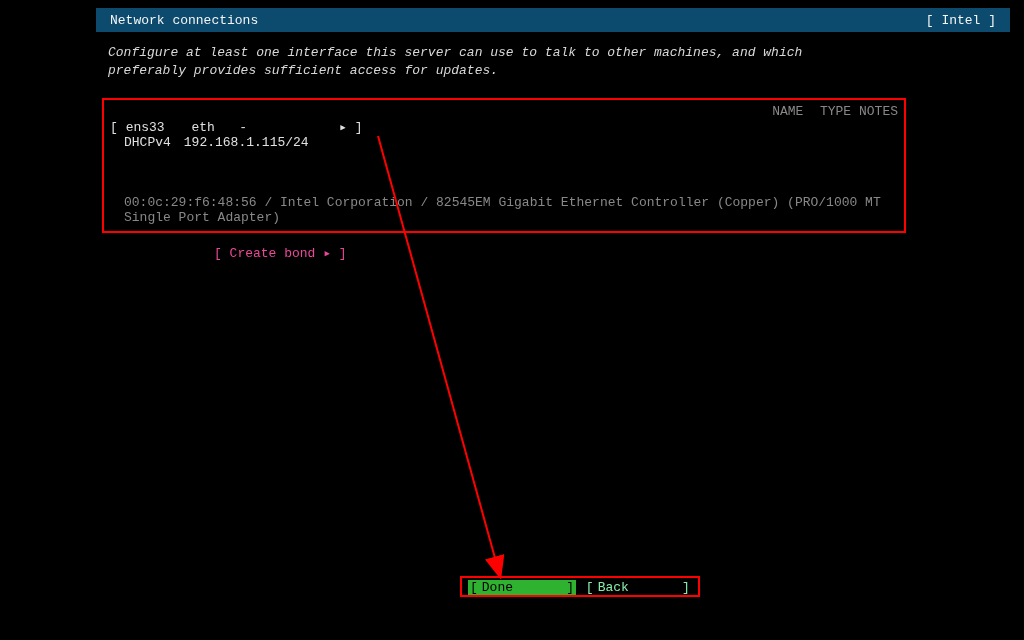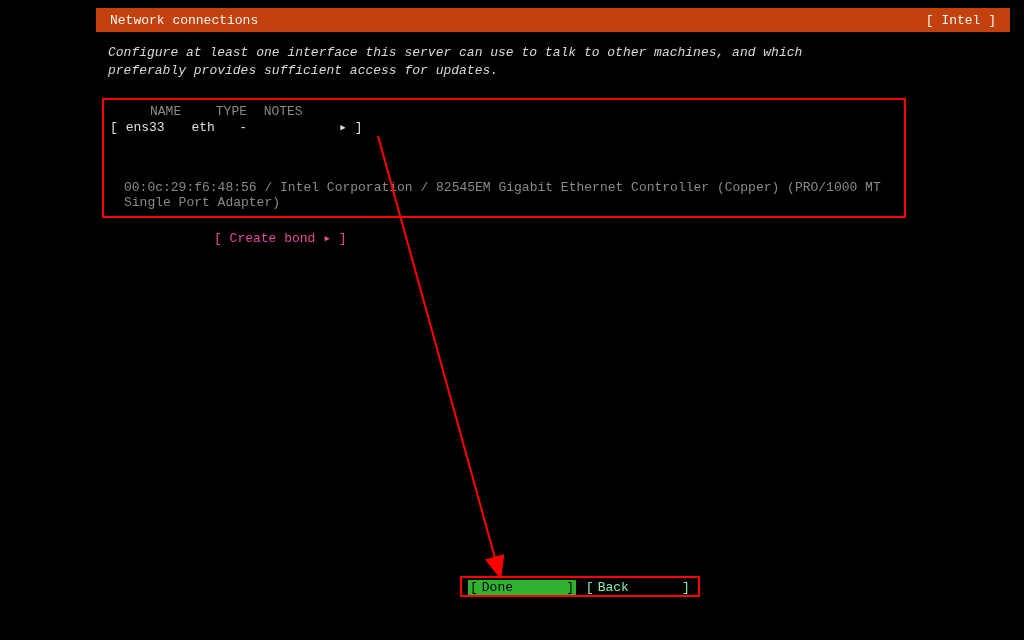--- a/index.html
+++ b/index.html
@@ -11,21 +11,21 @@
       background: #000;
       font-family: 'Courier New', monospace;
       font-size: 13px;
       color: #e0e0e0;
       width: 1024px;
       height: 640px;
       overflow: hidden;
       position: relative;
     }
     .header-bar {
-      background: #c2410c;
+      background: #0c4a6e;
       height: 24px;
       display: flex;
       justify-content: space-between;
       align-items: center;
       padding: 0 6px;
       margin-left: 96px;
       margin-right: 14px;
       margin-top: 8px;
     }
     .header-title {
@@ -48,20 +48,21 @@
     }
     .highlight-box {
       border: 2px solid #ff0000;
       padding: 4px 6px 6px 6px;
       margin-left: -6px;
       width: 804px;
     }
     .table-header {
       color: #888;
       margin-left: 40px;
+      text-align: right;
     }
     .col-name { display: inline-block; width: 58px; }
     .col-type { display: inline-block; width: 40px; }
     .col-notes { display: inline-block; }
     .iface-row {
       color: #e0e0e0;
     }
     .iface-open { color: #e0e0e0; }
     .iface-name { display: inline-block; width: 58px; }
     .iface-type { display: inline-block; width: 40px; }
@@ -132,20 +133,24 @@
       <span class="col-notes">NOTES</span>
     </div>
     <div class="iface-row">
       <span class="iface-open">[</span>
       <span class="iface-name">ens33</span>
       <span class="iface-type">eth</span>
       <span class="iface-notes">-</span>
       <span class="triangle">▸</span>
       <span>]</span>
     </div>
+    <div class="dhcp-row">
+      <span class="dhcp-label">DHCPv4</span>
+      <span>192.168.1.115/24</span>
+    </div>
     <div class="mac-row">00:0c:29:f6:48:56 / Intel Corporation / 82545EM Gigabit Ethernet Controller (Copper) (PRO/1000 MT Single Port Adapter)</div>
   </div>
 
   <div class="create-bond">[ Create bond ▸ ]</div>
 </div>
 
 <svg class="arrow-svg" width="1024" height="640">
   <defs>
     <marker id="arrowhead" markerWidth="12" markerHeight="10" refX="10" refY="5" orient="auto">
       <polygon points="0 0, 12 5, 0 10" fill="#ff0000"></polygon>

